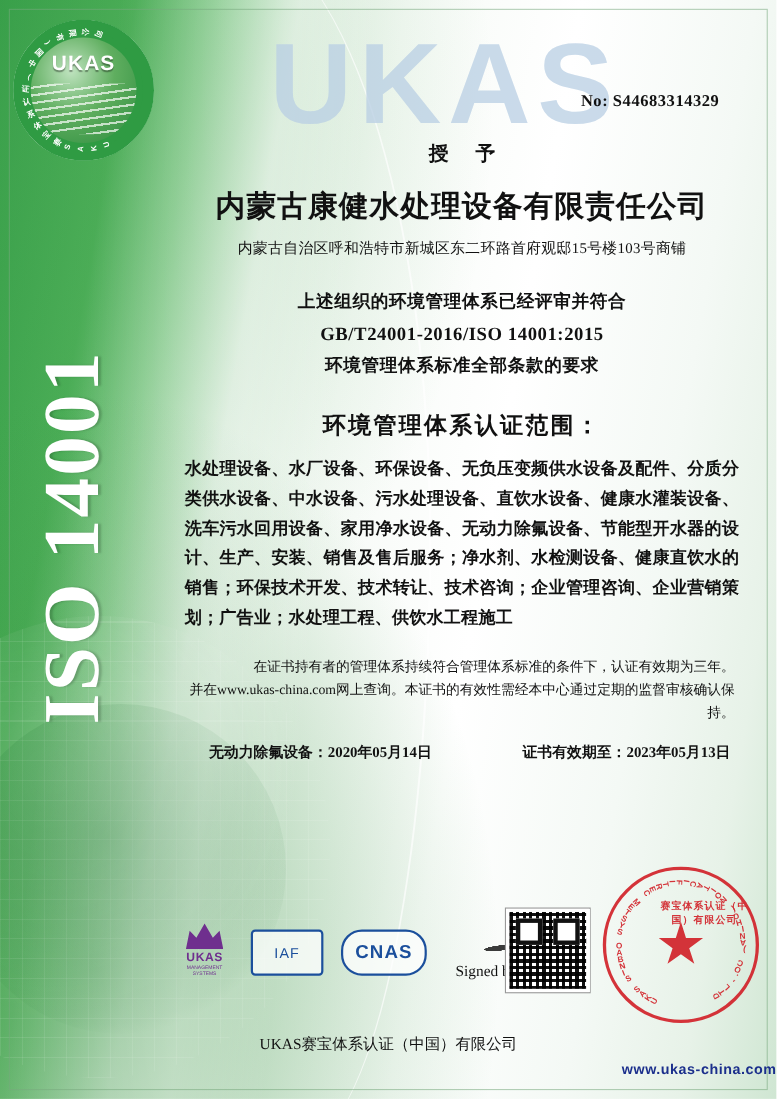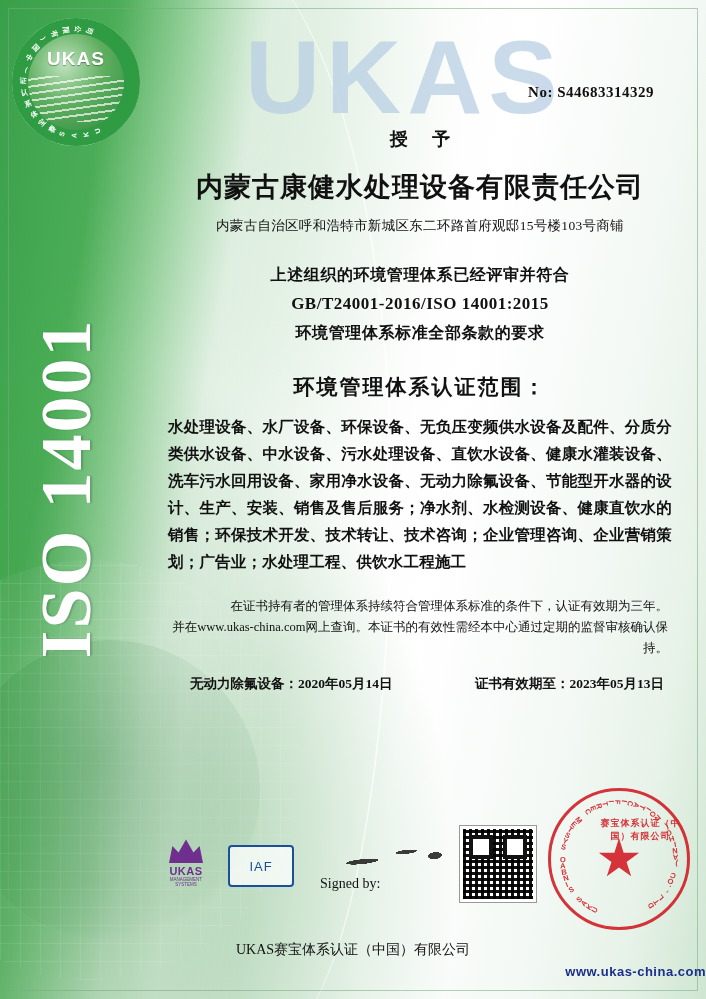--- a/index.html
+++ b/index.html
@@ -381,20 +381,21 @@
     </div>
   </div>
 
   <div class="footer-logos">
     <div class="ukas-small">
       <div class="crown"></div>
       <div class="nm">UKAS</div>
       <div class="sub">MANAGEMENT SYSTEMS</div>
     </div>
     <div class="iaf">IAF</div>
+    <div class="cnas">CNAS</div>
     <div class="sign-block">
       <div class="sign-scribble"></div>
       <div class="signed-by">Signed by:</div>
     </div>
   </div>
 
   <div class="qr"></div>
 
   <div class="seal">
     <div class="ring-txt" id="sealRing">

